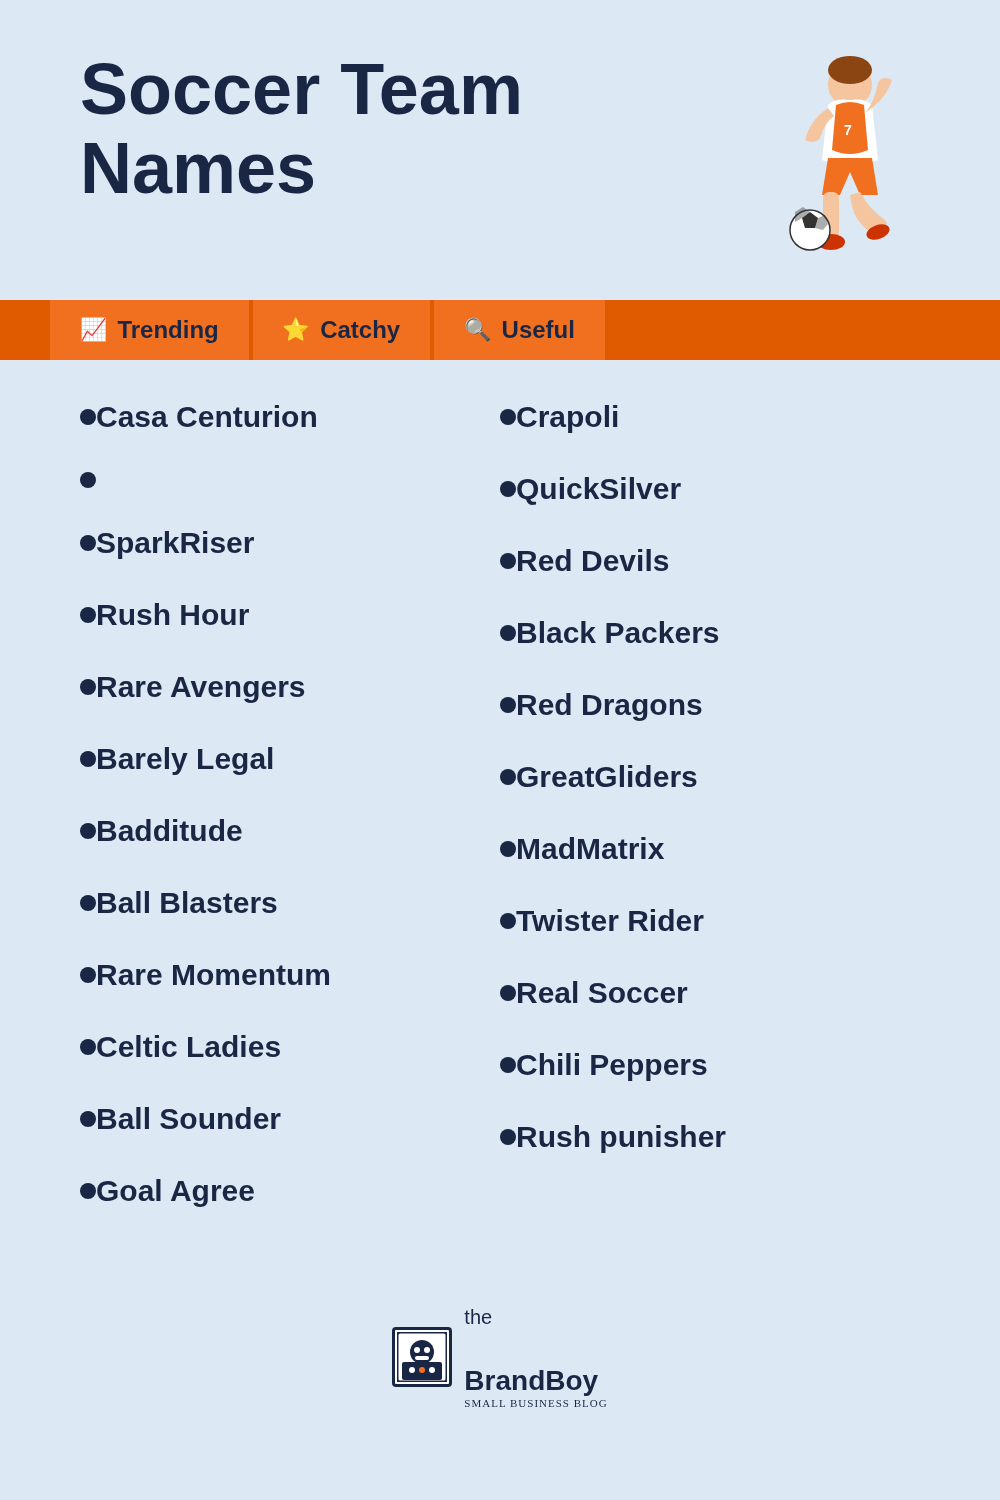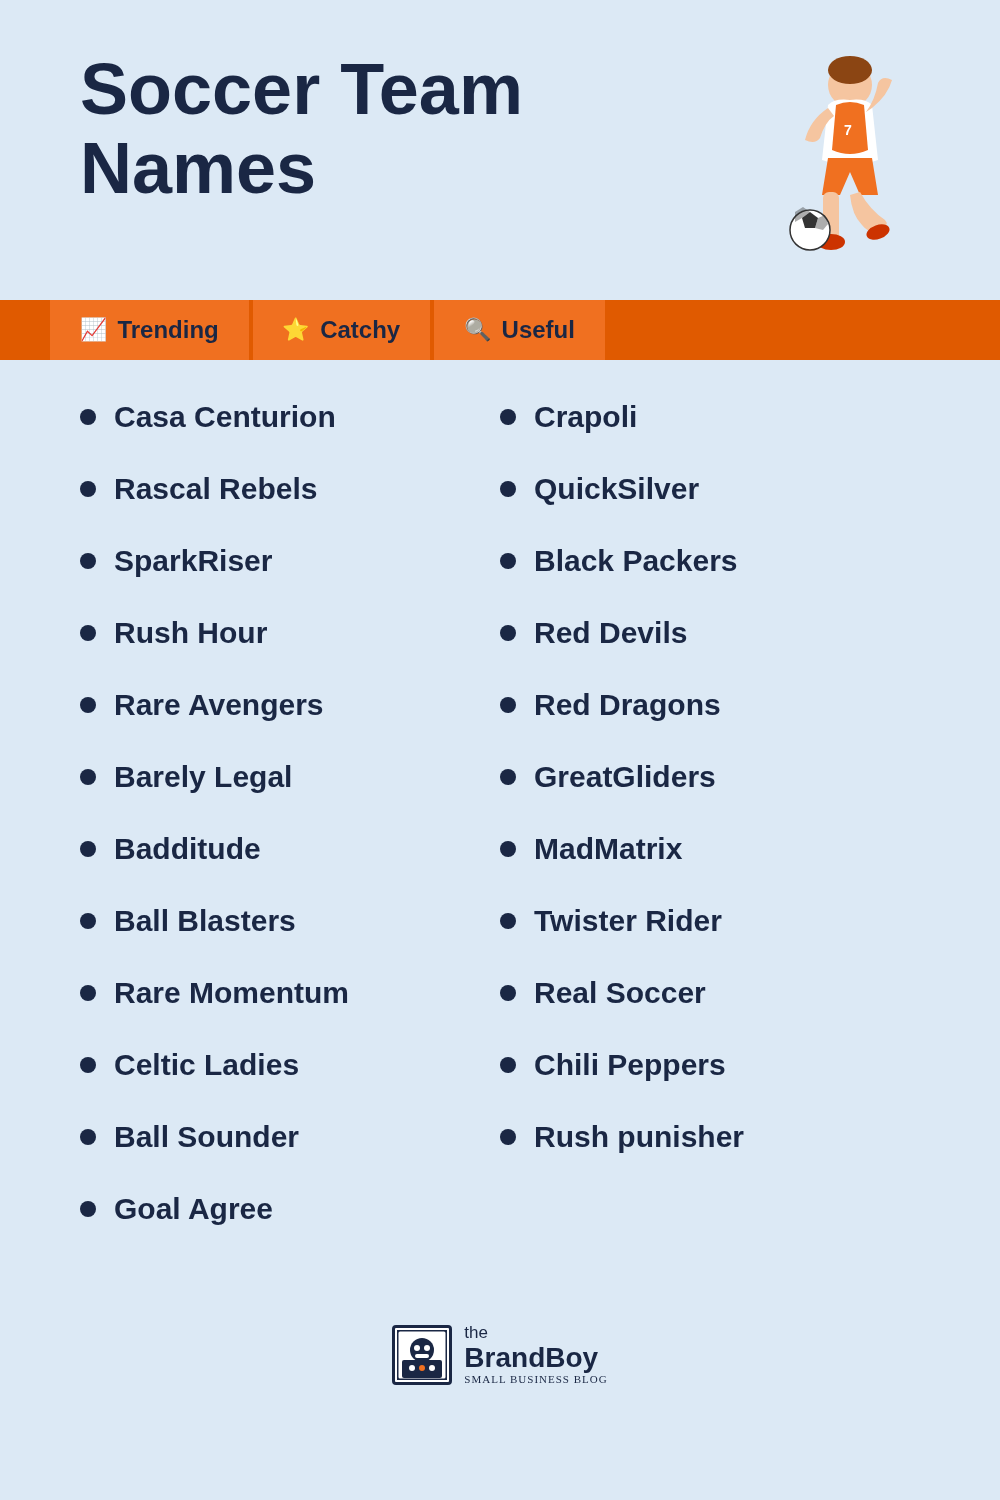--- a/index.html
+++ b/index.html
@@ -104,21 +104,20 @@
     }
 
     .list-column {
       flex: 1;
       list-style: none;
     }
 
     .list-item {
       display: flex;
       align-items: center;
-      gap: 18px;
       margin-bottom: 38px;
       font-size: 30px;
       font-weight: 800;
       color: #1a2744;
       font-family: Arial, sans-serif;
     }
 
     .bullet {
       width: 16px;
       height: 16px;
@@ -150,30 +149,31 @@
       font-weight: 900;
     }
 
     .brand-text-block {
       display: flex;
       flex-direction: column;
       line-height: 1.1;
     }
 
     .brand-the {
-      font-size: 17px;
+      font-size: 20px;
       color: #1a2744;
       font-family: Arial, sans-serif;
     }
 
     .brand-name {
       font-size: 28px;
       font-weight: 900;
       color: #1a2744;
       font-family: Arial, sans-serif;
+      margin-top: 38px;
     }
 
     .brand-sub {
       font-size: 11px;
       color: #1a2744;
       letter-spacing: 1px;
       font-family: Liberation Serif, serif;
     }
   </style>
 </head>
@@ -244,21 +244,20 @@
   <div class="content">
     <div class="list-columns">
 
       <ul class="list-column" id="left-column">
           <li class="list-item">
             <span class="bullet"></span>
             <span>Casa Centurion</span>
           </li>
           <li class="list-item">
             <span class="bullet"></span>
-            <span>Rascal Rebels</span>
           </li>
           <li class="list-item">
             <span class="bullet"></span>
             <span>SparkRiser</span>
           </li>
           <li class="list-item">
             <span class="bullet"></span>
             <span>Rush Hour</span>
           </li>
           <li class="list-item">
@@ -299,25 +298,25 @@
           <li class="list-item">
             <span class="bullet"></span>
             <span>Crapoli</span>
           </li>
           <li class="list-item">
             <span class="bullet"></span>
             <span>QuickSilver</span>
           </li>
           <li class="list-item">
             <span class="bullet"></span>
+            <span>Red Devils</span>
+          </li>
+          <li class="list-item">
+            <span class="bullet"></span>
             <span>Black Packers</span>
-          </li>
-          <li class="list-item">
-            <span class="bullet"></span>
-            <span>Red Devils</span>
           </li>
           <li class="list-item">
             <span class="bullet"></span>
             <span>Red Dragons</span>
           </li>
           <li class="list-item">
             <span class="bullet"></span>
             <span>GreatGliders</span>
           </li>
           <li class="list-item">

